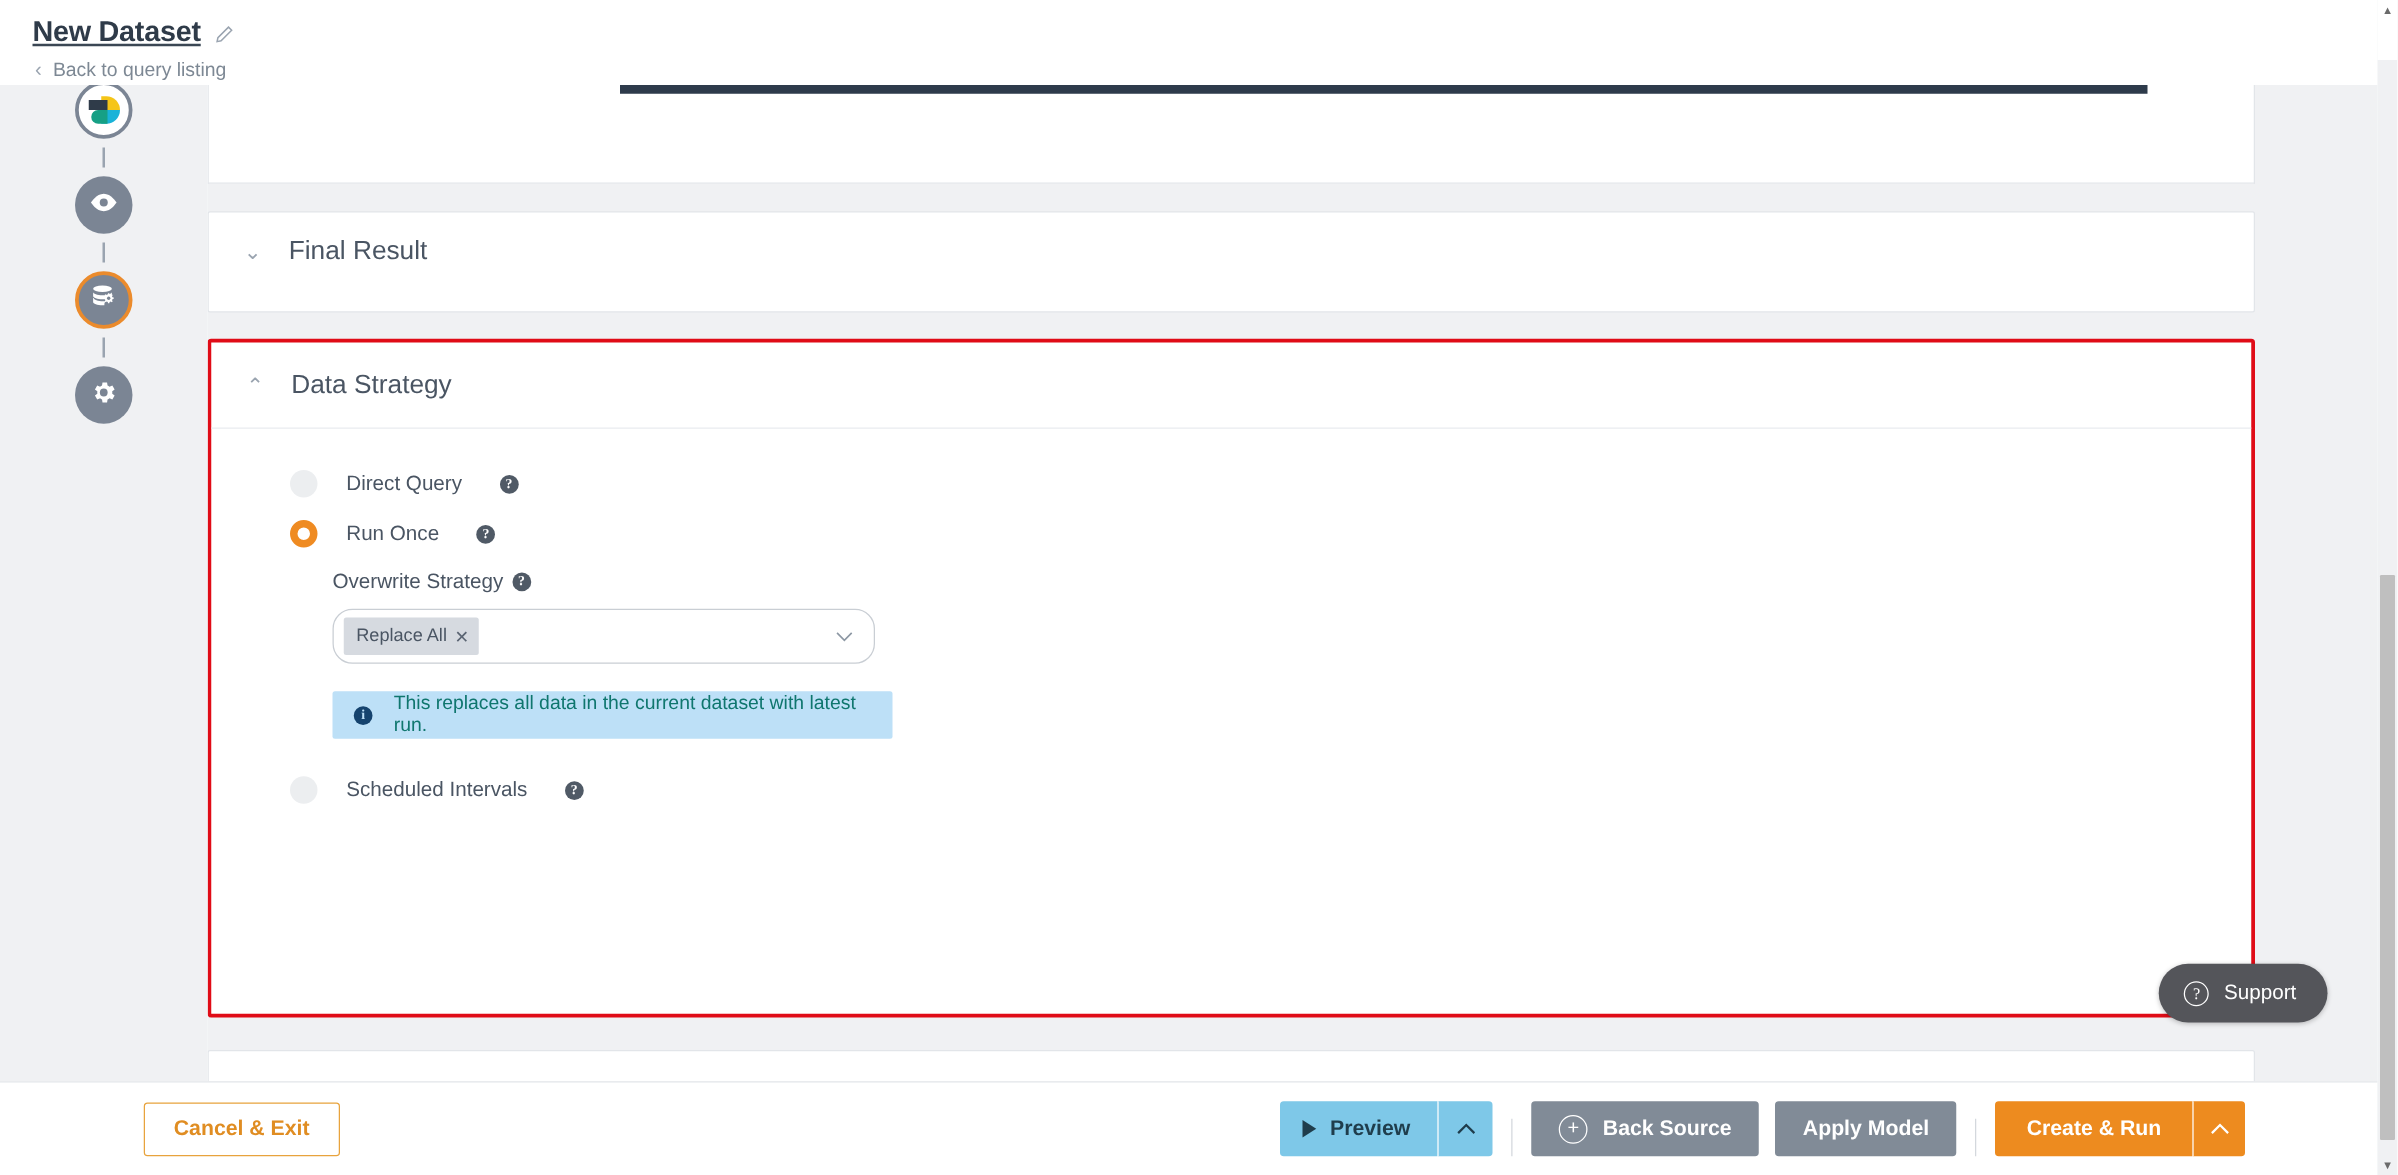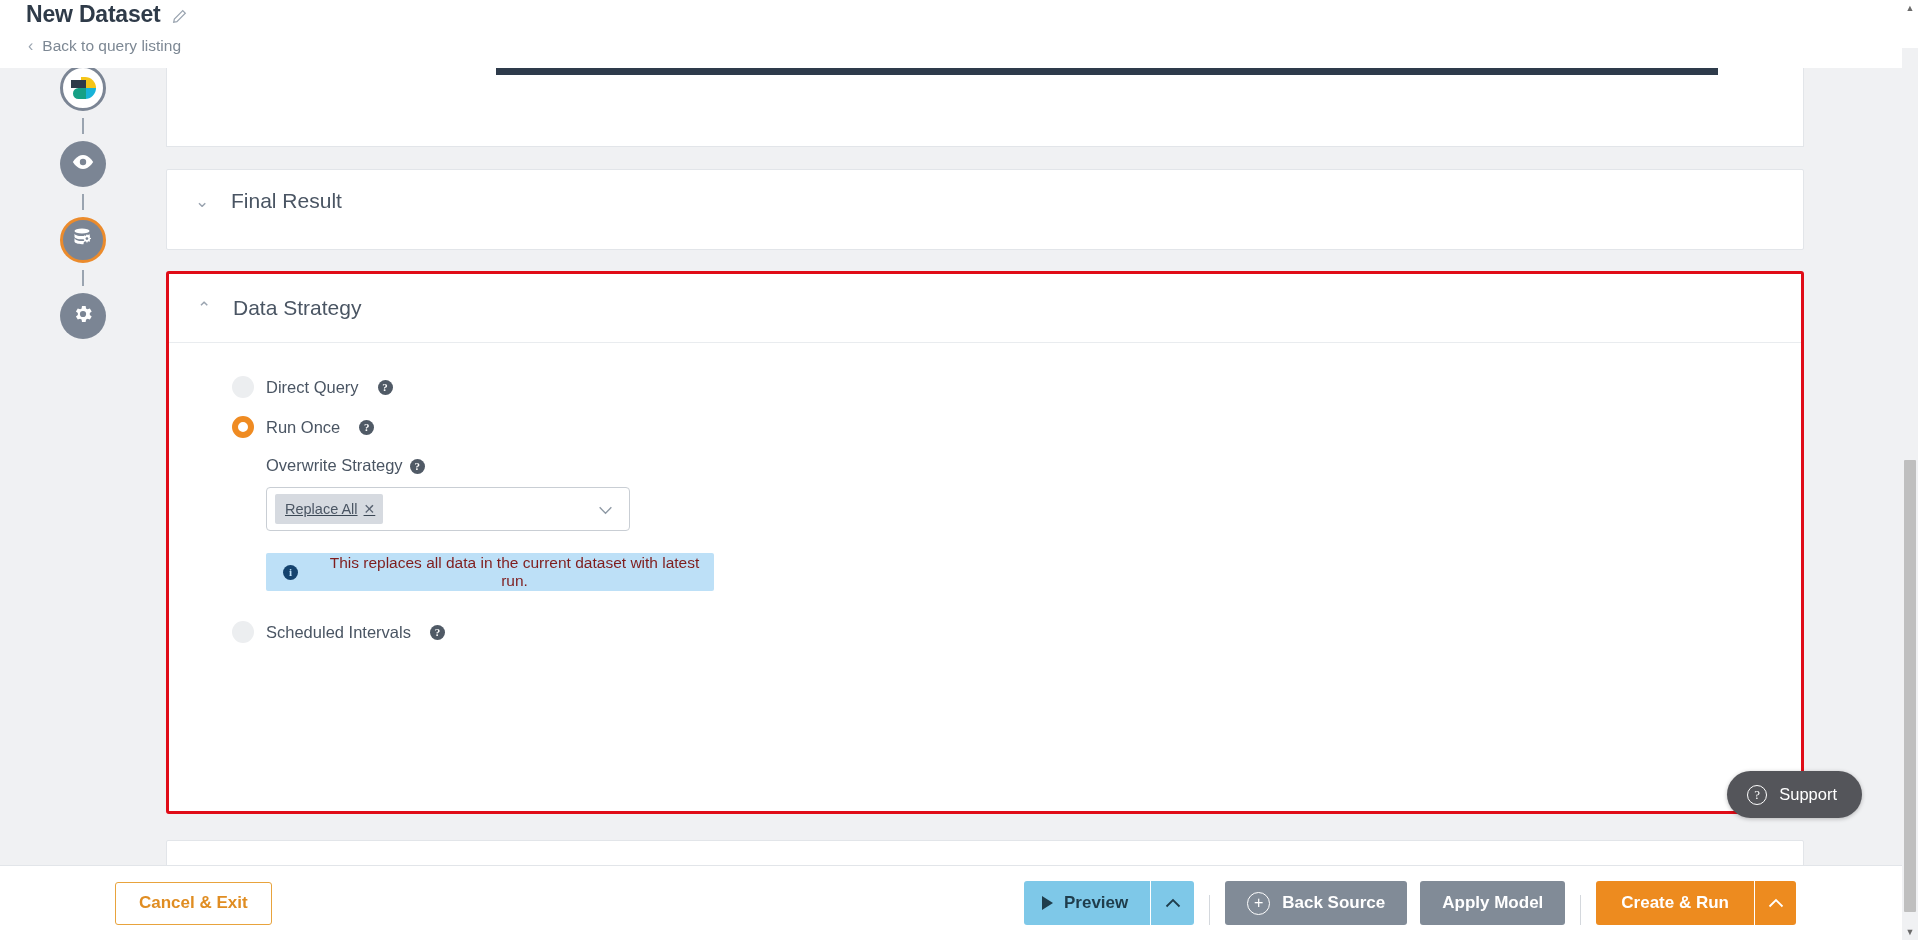--- a/index.html
+++ b/index.html
@@ -25,21 +25,22 @@
     position: absolute;
     left: 0; top: 0;
     width: 1918px; height: 68px;
     background: #ffffff;
     z-index: 30;
   }
   .header-title-row {
     display: flex;
     align-items: center;
     gap: 11px;
-    padding: 1px 0 0 26px;
+    padding: 12px 0 0 26px;
+    text-decoration: underline;
   }
   .page-title {
     font-size: 23px;
     font-weight: bold;
     color: #2f3b49;
     letter-spacing: -0.2px;
   }
   .edit-icon {
     display: inline-flex;
     align-items: center;
@@ -216,21 +217,21 @@
   .section-label {
     font-size: 16.5px;
     font-weight: bold;
     color: #4a5563;
     margin-bottom: 16px;
   }
 
   .radio-row {
     display: flex;
     align-items: center;
-    gap: 12px;
+    gap: 23px;
     margin-bottom: 18px;
     cursor: pointer;
   }
   .radio {
     width: 22px; height: 22px;
     border-radius: 50%;
     background: #eceef0;
     flex: none;
   }
   .radio.checked {
@@ -261,31 +262,30 @@
 
   .indent { padding-left: 34px; }
 
   .field-label {
     font-size: 16.5px;
     color: #4a5563;
     margin: 12px 0 12px 0;
   }
 
   .multiselect {
-    width: 364px;
+    width: 434px;
     height: 44px;
     border: 1px solid #c9ced4;
-    border-radius: 4px;
+    border-radius: 16px;
     background: #ffffff;
     display: flex;
     align-items: center;
     padding: 0 10px 0 8px;
     cursor: pointer;
     position: relative;
-    text-decoration: underline;
   }
   .tag {
     display: inline-flex;
     align-items: center;
     gap: 6px;
     height: 30px;
     padding: 0 8px 0 10px;
     background: #d6dae0;
     border-radius: 2px;
     font-size: 14.5px;
@@ -324,22 +324,21 @@
     font-size: 11px;
     font-weight: bold;
     font-family: "Liberation Serif", serif;
     display: flex;
     align-items: center;
     justify-content: center;
     flex: none;
   }
   .info-text {
     font-size: 15.5px;
-    color: #7f1d1d;
-    text-align: center;
+    color: #0f766e;
   }
 
   .row-scheduled { margin-top: 30px; }
 
   
   .support {
     position: absolute;
     right: 56px;
     bottom: 122px;
     height: 47px;

